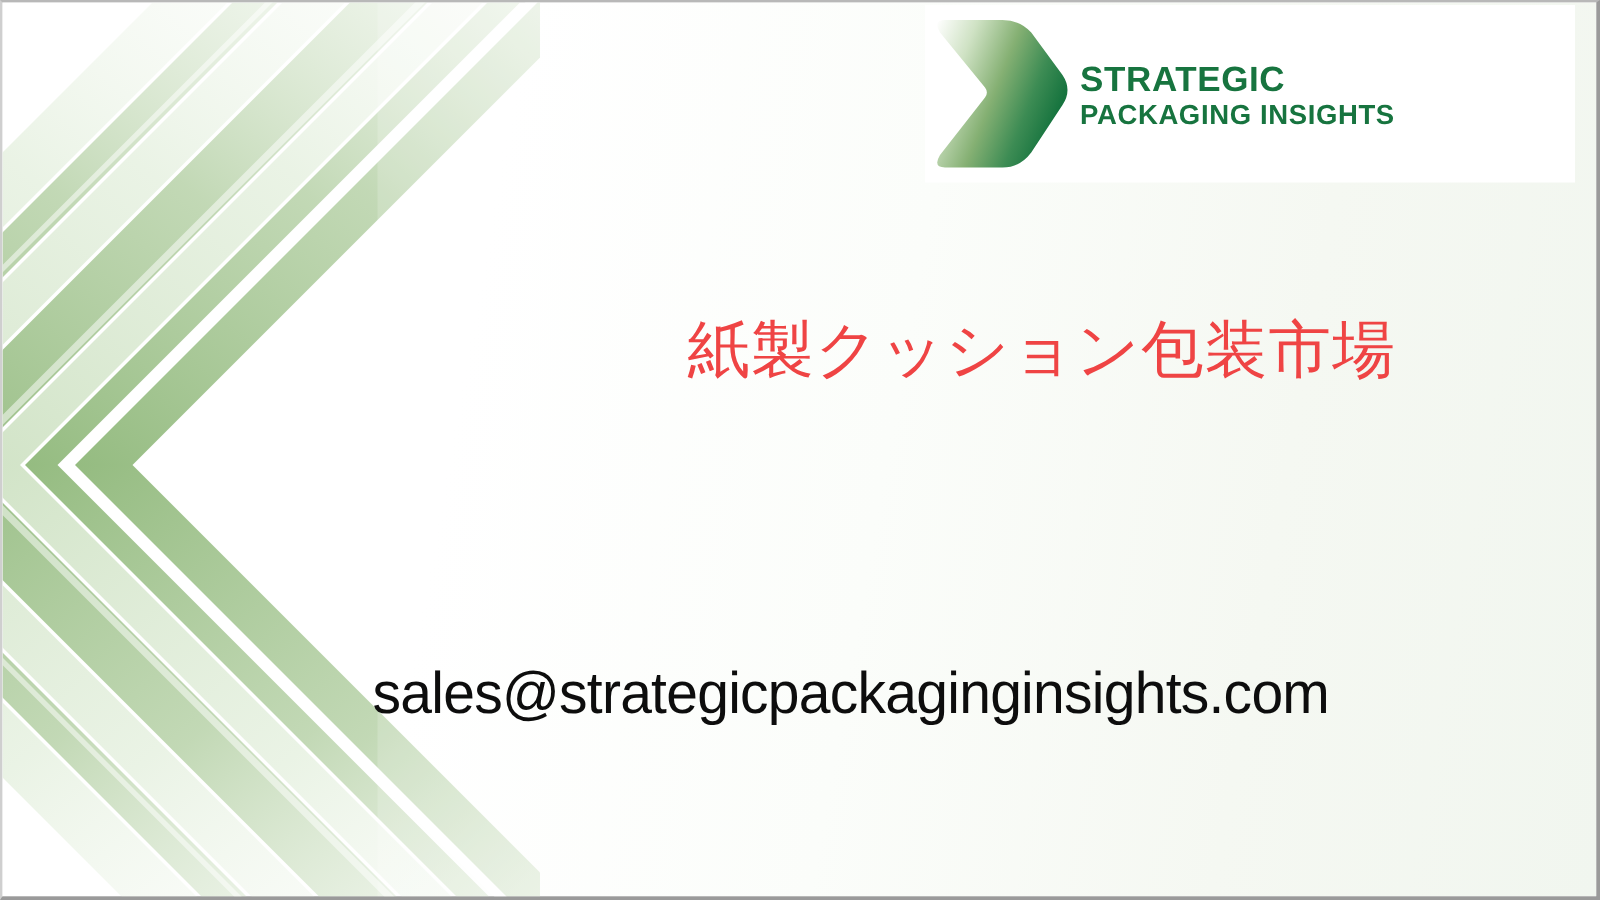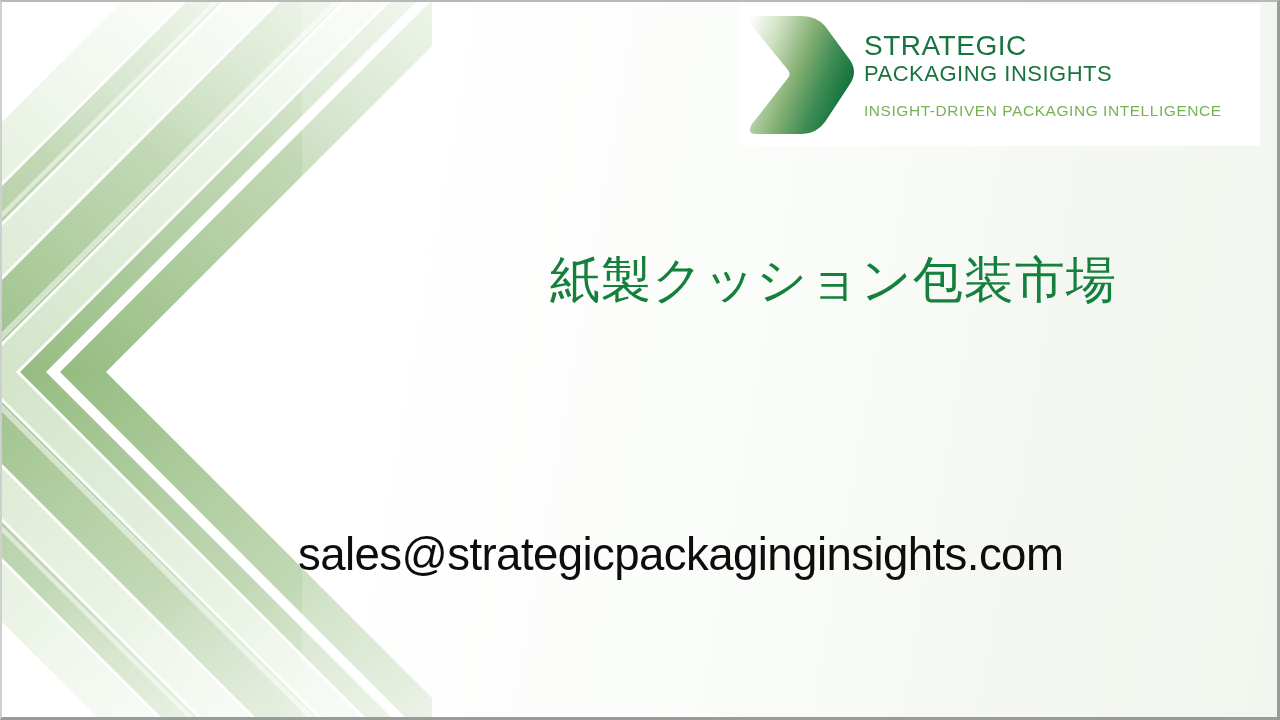--- a/index.html
+++ b/index.html
@@ -64,21 +64,21 @@
     margin-left: 2px;
     display: block;
   }
   .logo-text-block {
     margin-left: 4px;
     padding-top: 2px;
   }
   .logo-line1, .logo-line2 {
     color: #17743f;
     font-family: "Liberation Sans", sans-serif;
-    font-weight: normal;
+    font-weight: bold;
     letter-spacing: 0.5px;
     line-height: 1.0;
     white-space: nowrap;
   }
   .logo-line1 { font-size: 28px; }
   .logo-line2 { font-size: 22px; margin-top: 3px; }
   .logo-tagline {
     color: #77b255;
     font-family: "Liberation Sans", sans-serif;
     font-size: 15.5px;
@@ -86,21 +86,21 @@
     margin-top: 17px;
     white-space: nowrap;
   }
 
   
   .slide-title {
     position: absolute;
     left: 548px;
     top: 250px;
     z-index: 4;
-    color: #15803d;
+    color: #ef4444;
     font-family: "DejaVu Sans", sans-serif;
     font-size: 50px;
     font-weight: 400;
     letter-spacing: 1px;
     line-height: 1.15;
     white-space: nowrap;
   }
 
   
   .contact-email {
@@ -193,21 +193,20 @@
           <stop offset="55%" stop-color="#85b073"></stop>
           <stop offset="80%" stop-color="#3d8c54"></stop>
           <stop offset="100%" stop-color="#17743f"></stop>
         </linearGradient>
       </defs>
       <path d="M14,8 L60,8 Q74,8 83,18 L108,52 Q116,64 108,76 L83,114 Q74,126 60,126 L14,126 Q4,126 10,116 L46,70 Q49,66 46,62 L10,18 Q4,8 14,8 Z" fill="url(#logoGrad)"></path>
     </svg>
     <div class="logo-text-block">
       <div class="logo-line1">STRATEGIC</div>
       <div class="logo-line2">PACKAGING INSIGHTS</div>
-      <div class="logo-tagline">INSIGHT-DRIVEN PACKAGING INTELLIGENCE</div>
     </div>
   </div>
 
   <div class="slide-title">紙製クッション包装市場</div>
 
   <div class="contact-email">sales@strategicpackaginginsights.com</div>
 
 </div>
 
 </body></html>

